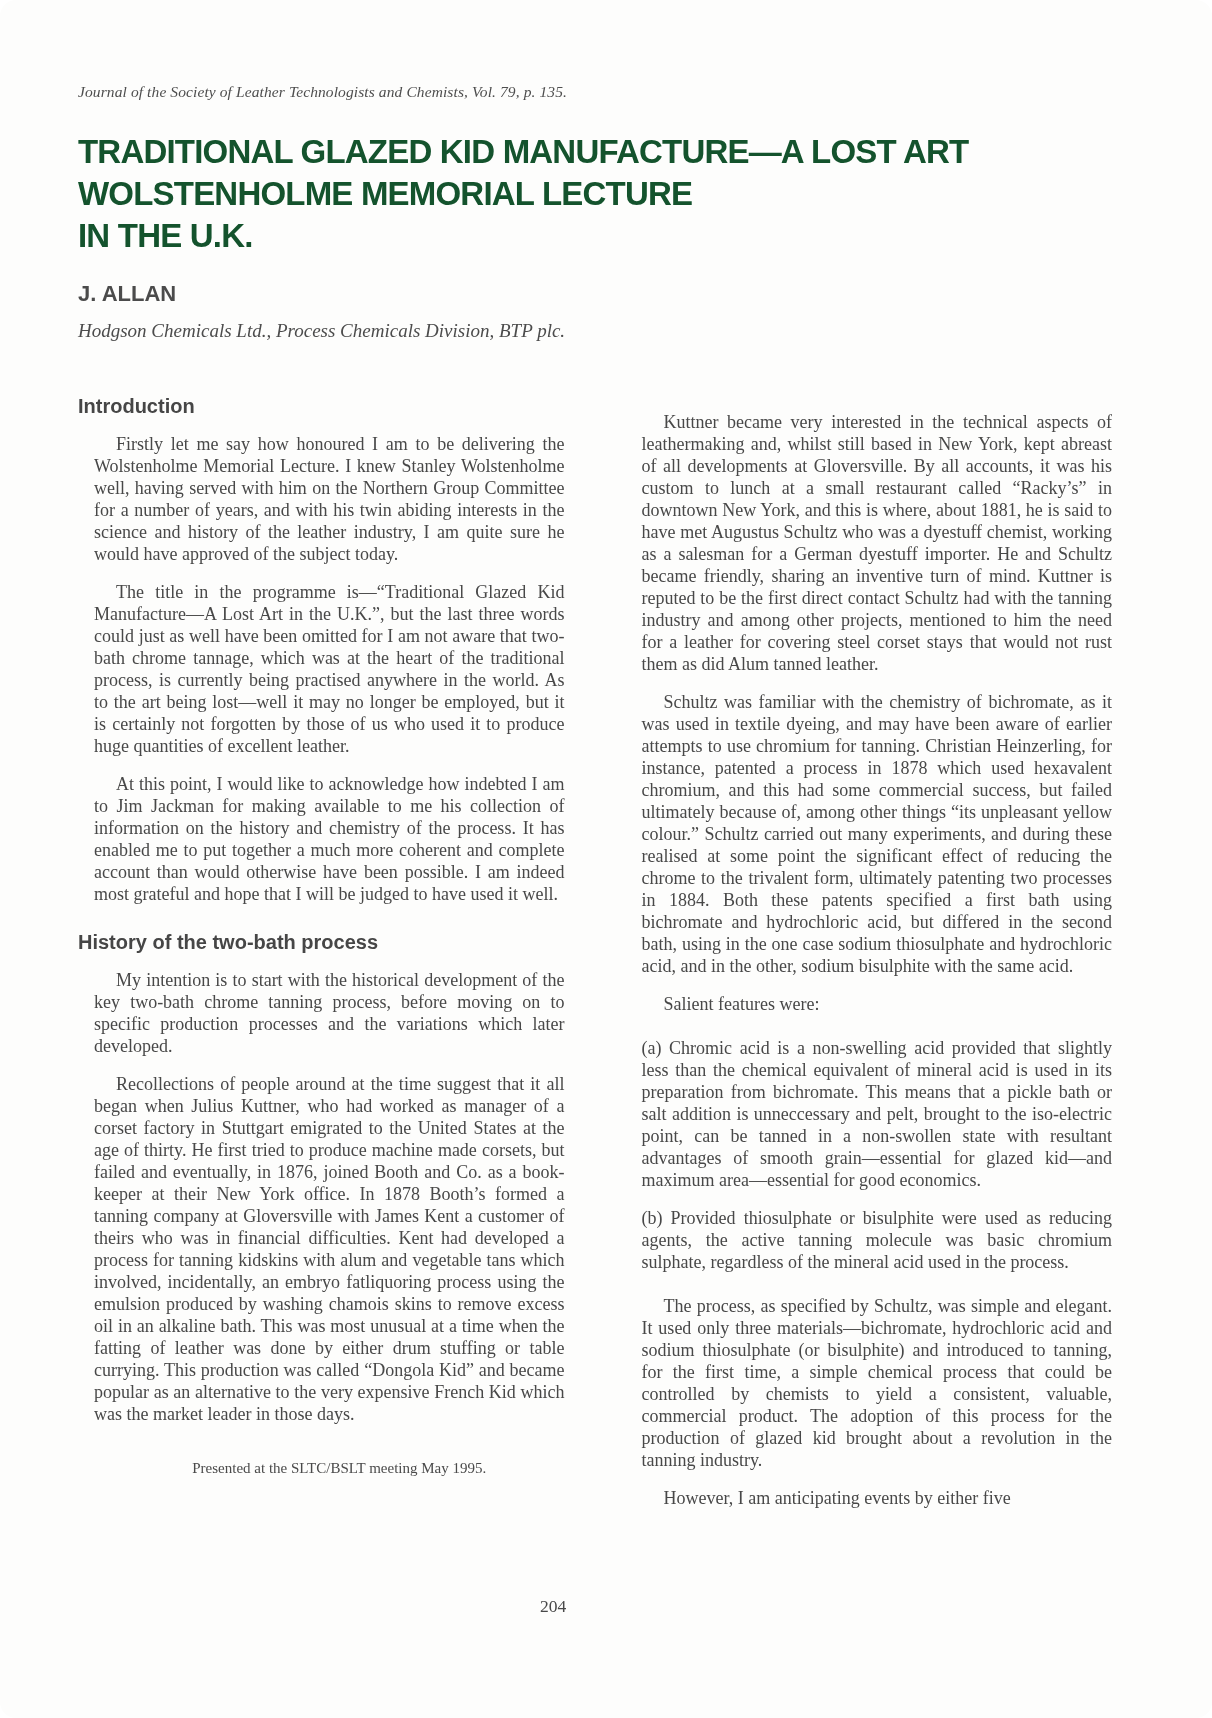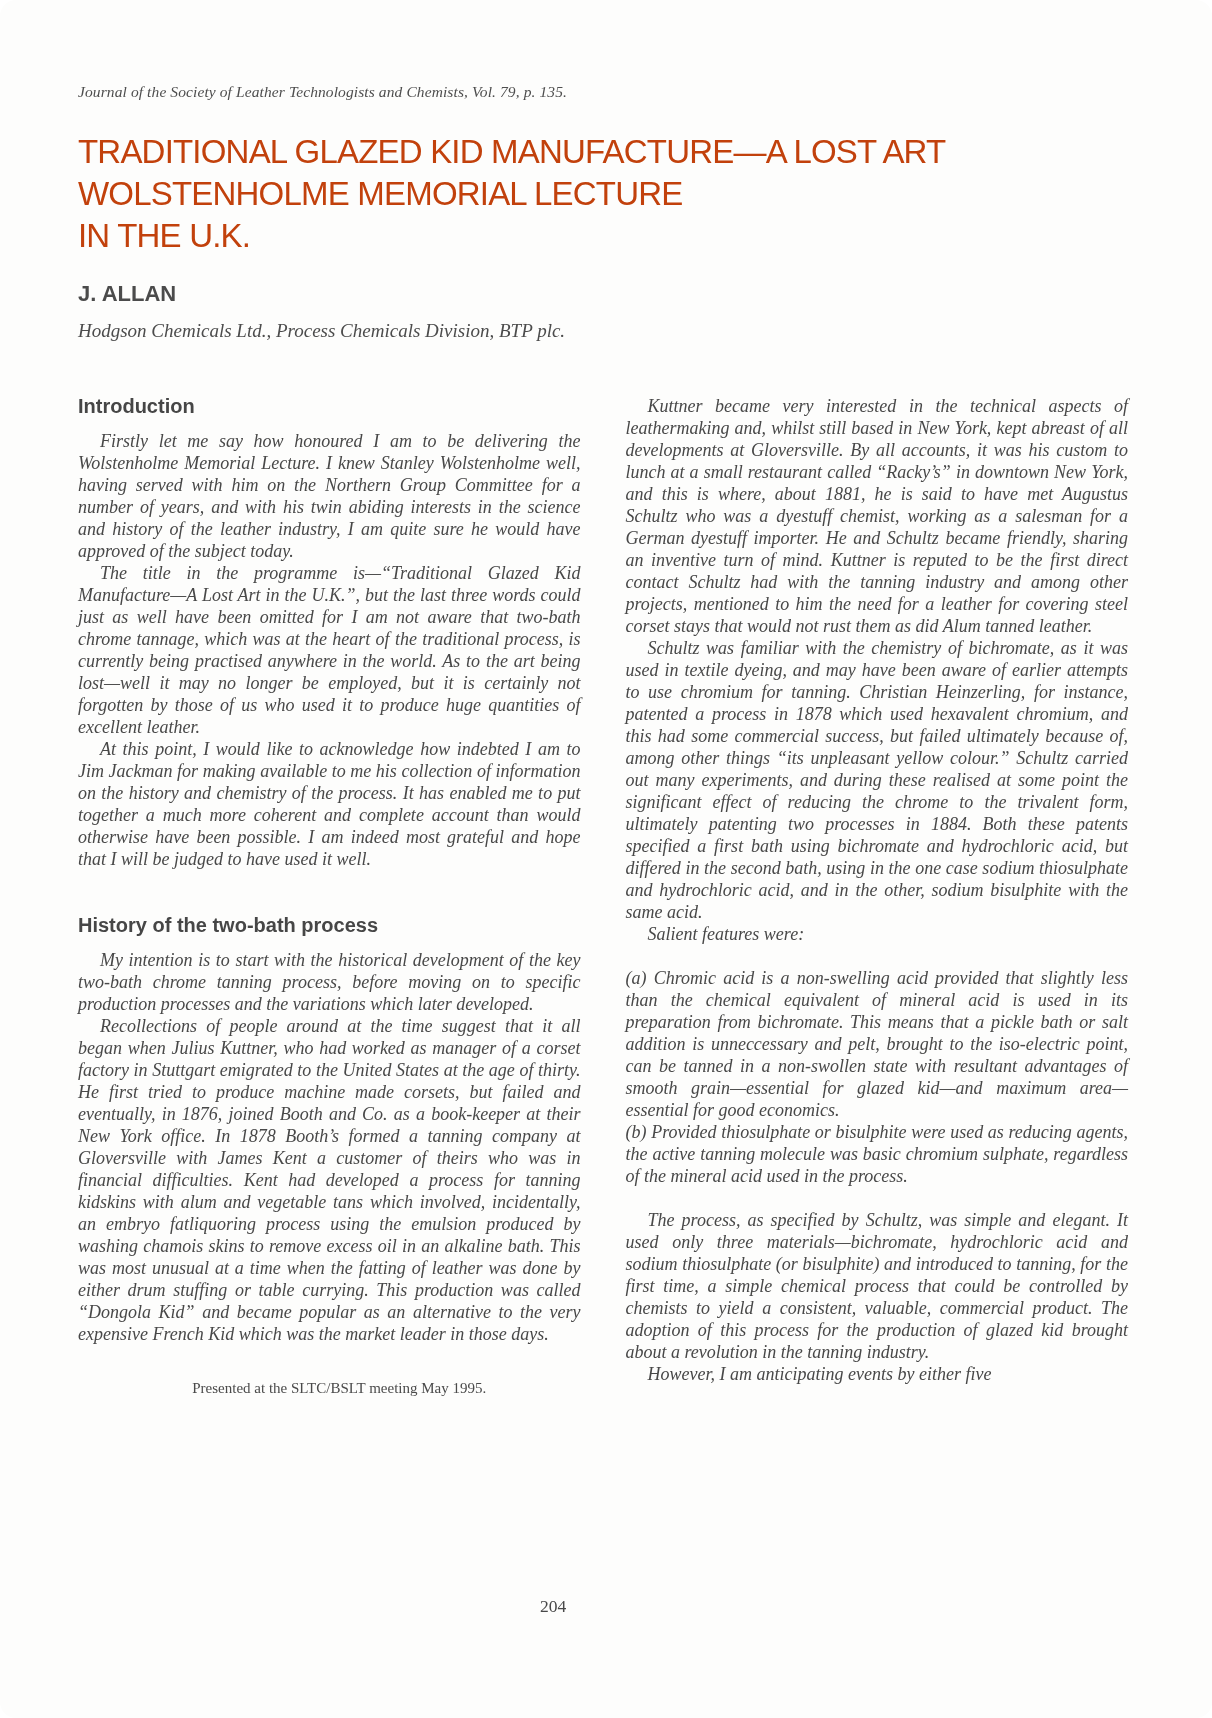--- a/index.html
+++ b/index.html
@@ -22,25 +22,25 @@
   .journal-line {
     font-style: italic;
     font-size: 15.5px;
     line-height: 19px;
     color: #4e4e4e;
     letter-spacing: 0.1px;
   }
   .title-block {
     margin-top: 30px;
     font-family: "Liberation Sans", sans-serif;
-    font-weight: normal;
+    font-weight: bold;
     font-size: 33px;
     line-height: 42px;
     letter-spacing: -0.8px;
-    color: #c2410c;
+    color: #14532d;
   }
   .author {
     margin-top: 24px;
     font-family: "Liberation Sans", sans-serif;
     font-weight: bold;
     font-size: 22px;
     line-height: 26px;
     color: #4b4b4b;
   }
   .affiliation {
@@ -56,35 +56,34 @@
     margin-top: 52px;
   }
   .col {
     width: 503px;
     font-size: 18px;
     line-height: 22px;
     text-align: justify;
     color: #484848;
   }
   .col p {
-    margin: 0;
+    margin: 16px;
     text-indent: 22px;
-    font-style: italic;
   }
   .section-heading {
     font-family: "Liberation Sans", sans-serif;
     font-weight: bold;
     font-size: 20px;
     line-height: 22px;
     color: #464646;
     margin: 0 0 13px 0;
     text-align: left;
   }
   .section-heading.spaced {
-    margin-top: 44px;
+    margin-top: 26px;
   }
   .col p.list-item {
     text-indent: 0;
   }
   .col p.gap-above {
     margin-top: 22px;
   }
   .footnote {
     margin-top: 34px;
     font-size: 15px;

